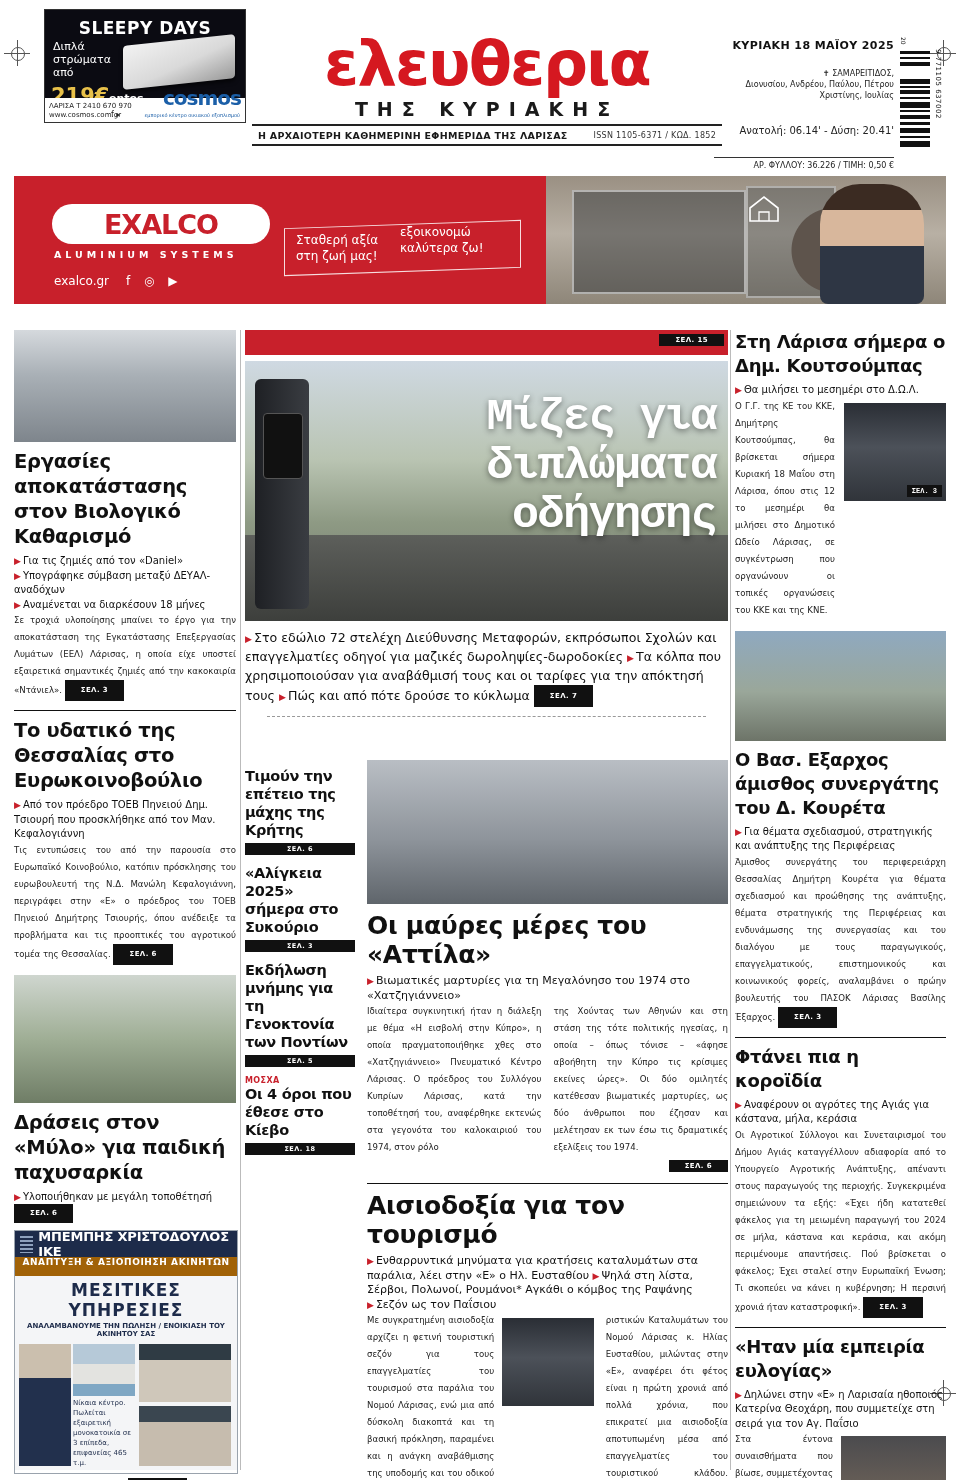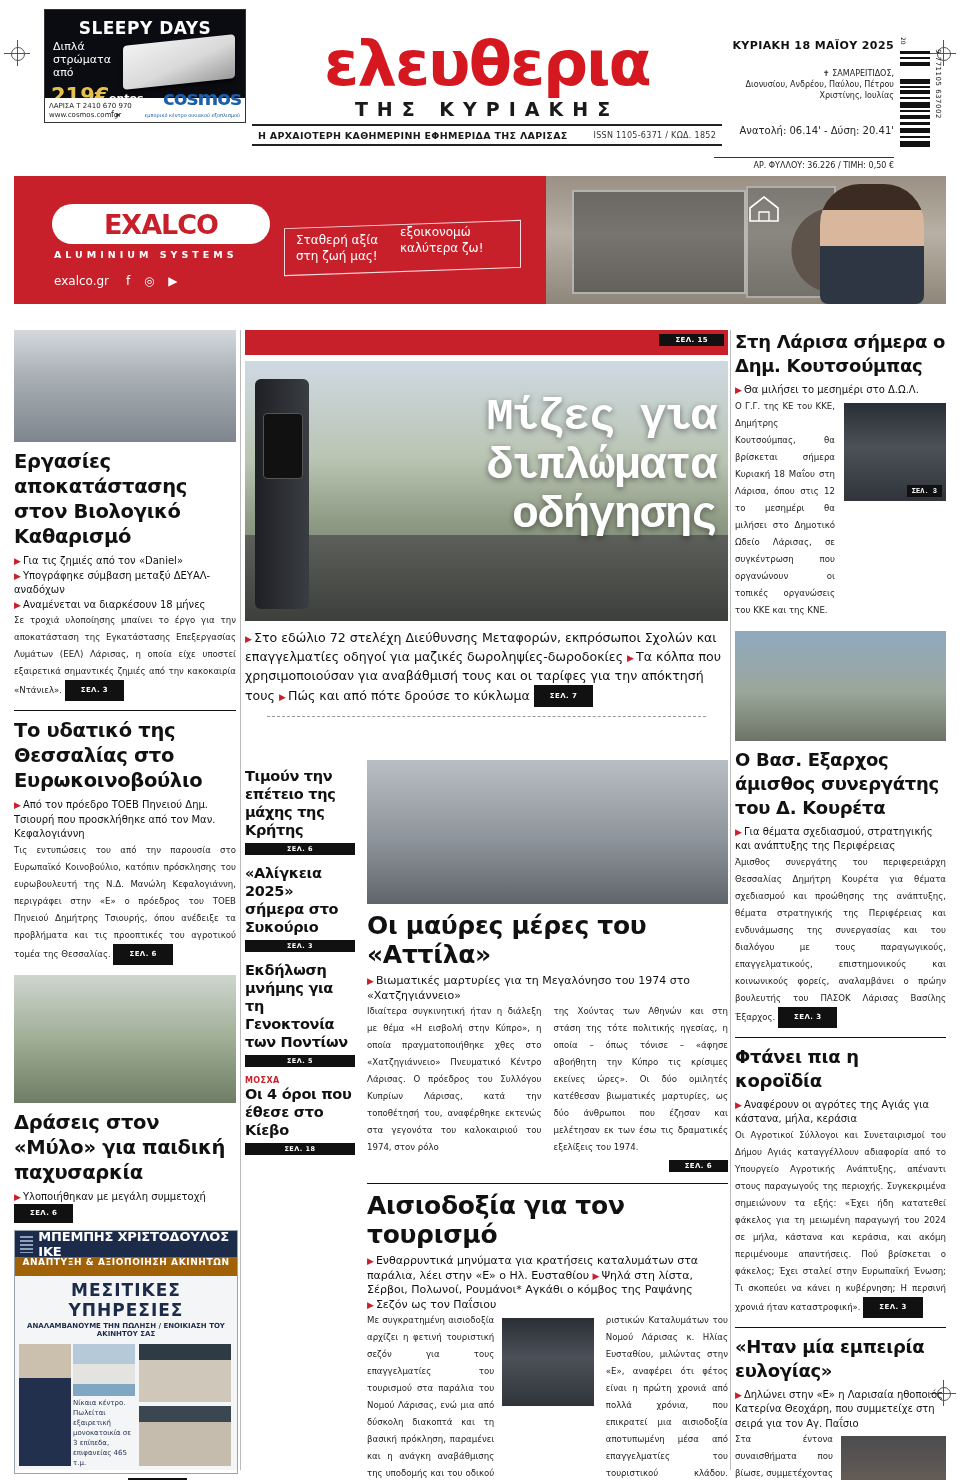--- a/index.html
+++ b/index.html
@@ -325,21 +325,21 @@
         <span class="arrow">▶</span><span>Από τον πρόεδρο ΤΟΕΒ Πηνειού  Δημ. Τσιουρή που προσκλήθηκε από τον Μαν. Κεφαλογιάννη</span>
       </div>
       <div class="body">
         <span>Τις εντυπώσεις του από την παρουσία στο Ευρωπαϊκό Κοινοβούλιο, κατόπιν πρόσκλησης του ευρωβουλευτή της Ν.Δ. Μανώλη Κεφαλογιάννη, περιγράφει στην «Ε» ο πρόεδρος του ΤΟΕΒ Πηνειού Δημήτρης Τσιουρής, όπου ανέδειξε τα προβλήματα και τις προοπτικές του αγροτικού τομέα της Θεσσαλίας.</span>
         <span class="pagetag">ΣΕΛ. 6</span>
       </div>
 
       <div class="photo ph-kids" style="height:128px;margin-top:10px;"></div>
       <div class="hl hl-l" style="margin-top:7px;">Δράσεις στον «Μύλο» για παιδική παχυσαρκία</div>
       <div class="kicker">
-        <span class="arrow">▶</span><span>Υλοποιήθηκαν με μεγάλη συμμετοχή</span>
+        <span class="arrow">▶</span><span>Υλοποιήθηκαν με μεγάλη τοποθέτησή</span>
         <span class="pagetag">ΣΕΛ. 6</span>
       </div>
 
       <div class="hl hl-l" style="margin-top:10px;">Απέκτησαν τρίτο παιδί 44 λαρισαϊκές οικογένειες</div>
       <div class="kicker">
         <span class="arrow">▶</span><span>Εκδήλωση τιμής στην τρίτεκνη μάνα, χθες στην Πινακοθήκη Λάρισας</span>
       </div>
       <div class="body">
         <span>Ο Σύλλογος Τρίτεκνων νομού Λάρισας πραγματοποίησε χθες στη Δημοτική Πινακοθήκη Λάρισας, την καθιερωμένη γιορτή αφιερωμένη στις γυναίκες που απέκτησαν το τρίτο τους παιδί μέσα στο 2024. Συνολικά 44 οικογένειες στον Νομό Λάρισας απέκτησαν τρίτο παιδί την περασμένη χρονιά και ο Σύλλογος τίμησε τις μητέρες προσφέροντας συμβολικά ένα κόσμημα και ένα σετ καλλυντικών.</span>
         <span class="pagetag">ΣΕΛ. 6</span>

